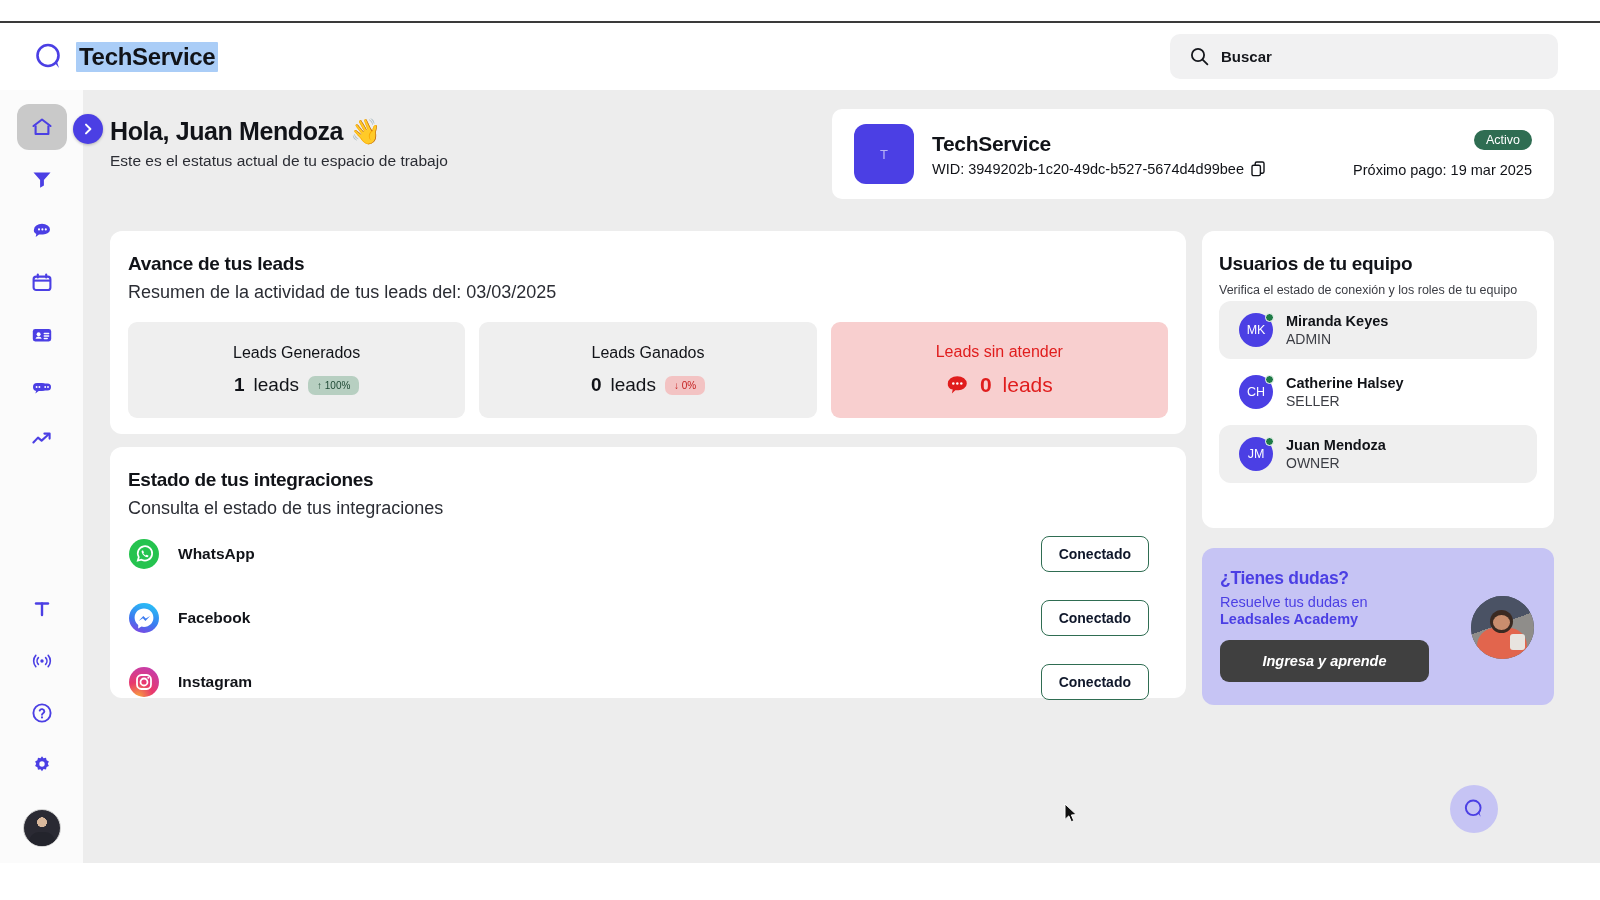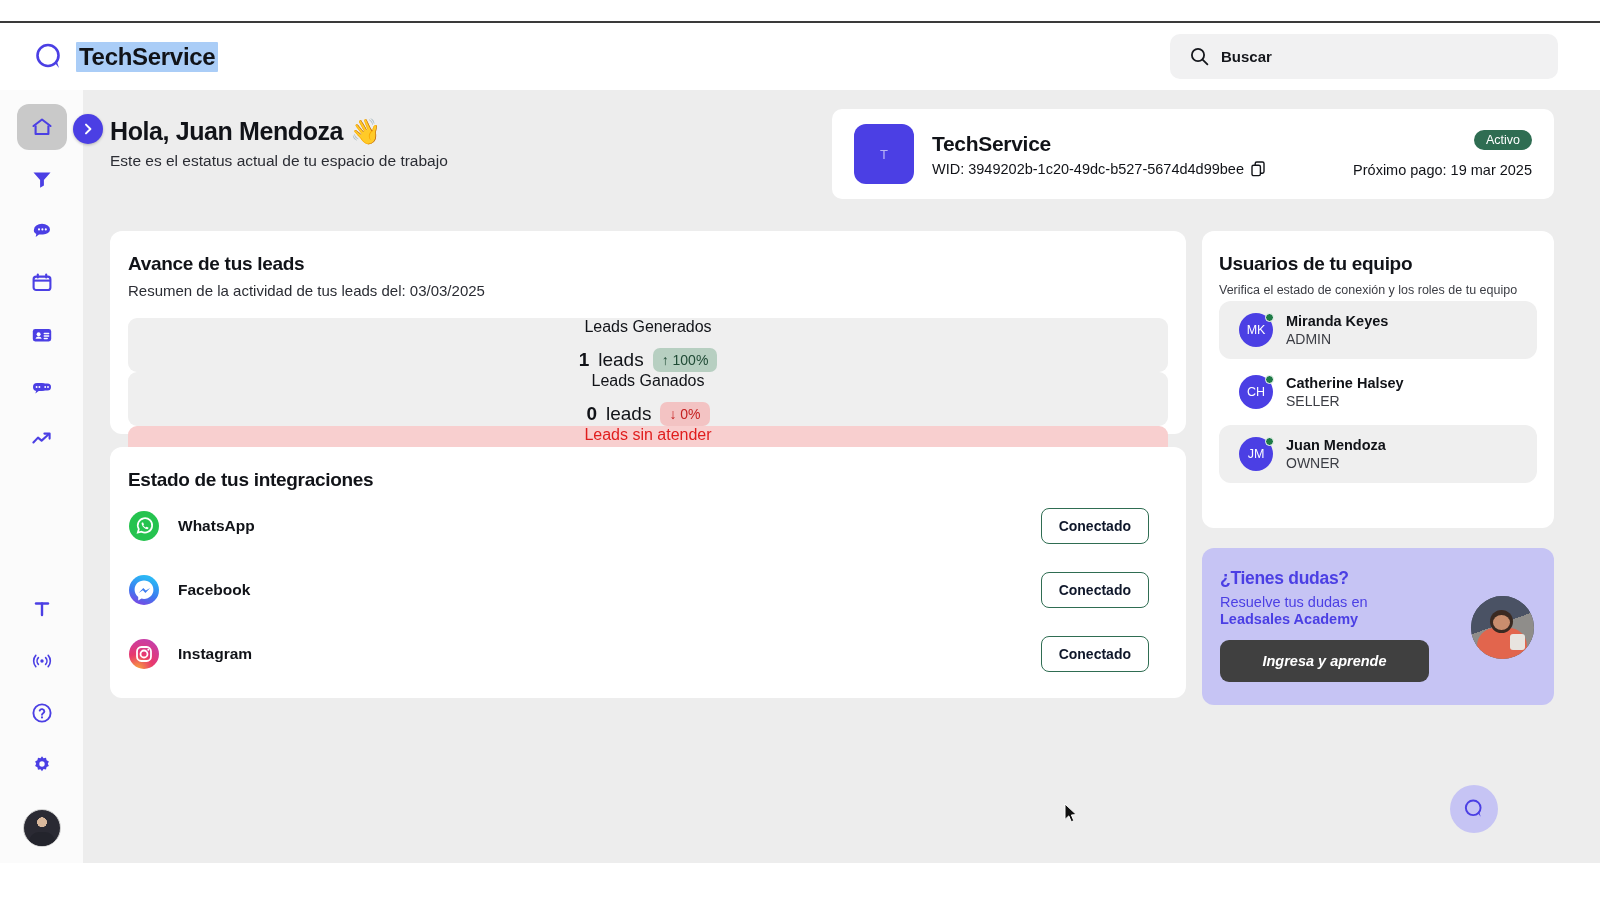--- a/index.html
+++ b/index.html
@@ -92,32 +92,32 @@
   .badge-active {
     display:inline-block; background:#2f6d52; color:#ffffff; font-size:12.5px;
     padding:3px 12px; border-radius:11px; font-weight:500;
   }
   .ws-pay { font-size:14.5px; color:#111318; margin-top:12px; }
 
   .card { background:#ffffff; border-radius:12px; position:absolute; }
 
   .leads-card { left:26px; top:141px; width:1076px; height:203px; padding:22px 18px 0 18px; }
   .card-h1 { font-size:19px; font-weight:bold; color:#111318; letter-spacing:-0.3px; }
-  .card-sub { font-size:15px; color:#2b2d34; margin-top:7px; }
-  .stat-row { display:flex; gap:0; margin-top:19px;flex-direction:column; }
+  .card-sub { font-size:18px; color:#2b2d34; margin-top:7px; }
+  .stat-row { display:flex; gap:14px; margin-top:19px; }
   .stat {
     flex:1 1 0; height:96px; background:#efefef; border-radius:9px;
     display:flex; flex-direction:column; align-items:center; justify-content:center; gap:12px;
   }
   .stat.alert { background:#f8cfcf; }
   .stat-label { font-size:16px; color:#111318; }
   .stat.alert .stat-label { color:#e01d1d; }
   .stat-value { font-size:19px; color:#111318; display:flex; align-items:center; gap:9px; }
   .stat-value b { font-weight:bold; }
-  .pill { font-size:14px; padding:4px 9px; border-radius:7px; font-weight:500; }
+  .pill { font-size:10px; padding:4px 9px; border-radius:7px; font-weight:500; }
   .pill.up { background:#b7cfc1; color:#1f4a35; }
   .pill.down { background:#f3c3c3; color:#c42020; }
   .alert-value { font-size:21px; color:#e01d1d; font-weight:bold; display:flex; align-items:center; gap:11px; }
   .alert-value span.lead-word { font-weight:normal; }
 
   .integ-card { left:26px; top:357px; width:1076px; height:251px; padding:22px 18px 0 18px; }
   .integ-row { display:flex; align-items:center; height:58px; margin-top:6px; }
   .integ-name { font-size:15.5px; font-weight:bold; color:#111318; margin-left:18px; }
   .btn-conn {
     margin-left:auto; margin-right:19px; border:1px solid #2f6d52; color:#0f172a;
@@ -371,20 +371,21 @@
             <b>0</b>
             <span class="lead-word">leads</span>
           </div>
         </div>
 
       </div>
     </div>
 
     <div class="card integ-card">
       <div class="card-h1">Estado de tus integraciones</div>
+      <div class="card-sub">Consulta el estado de tus integraciones</div>
 
       <div class="integ-row">
         <svg class="ico" width="32" height="32" viewBox="0 0 32 32">
           <circle cx="16" cy="16" r="15" fill="#25c34f"></circle>
           <path d="M9.8 22.6l1-3.5a7.2 7.2 0 1 1 2.7 2.6Z" fill="none" stroke="#ffffff" stroke-width="1.7"></path>
           <path d="M13.6 13.1c.3-.6.6-.6.9-.6h.6l.9 2-.7.8c.5 1.1 1.2 1.7 2.3 2.2l.8-.8 2 .9v.7c-.1.4-.3.8-1 1-1.9.4-5.9-2.8-5.8-6.2Z" fill="#ffffff"></path>
         </svg>
         <span class="integ-name">WhatsApp</span>
         <button class="btn-conn">Conectado</button>
       </div>

